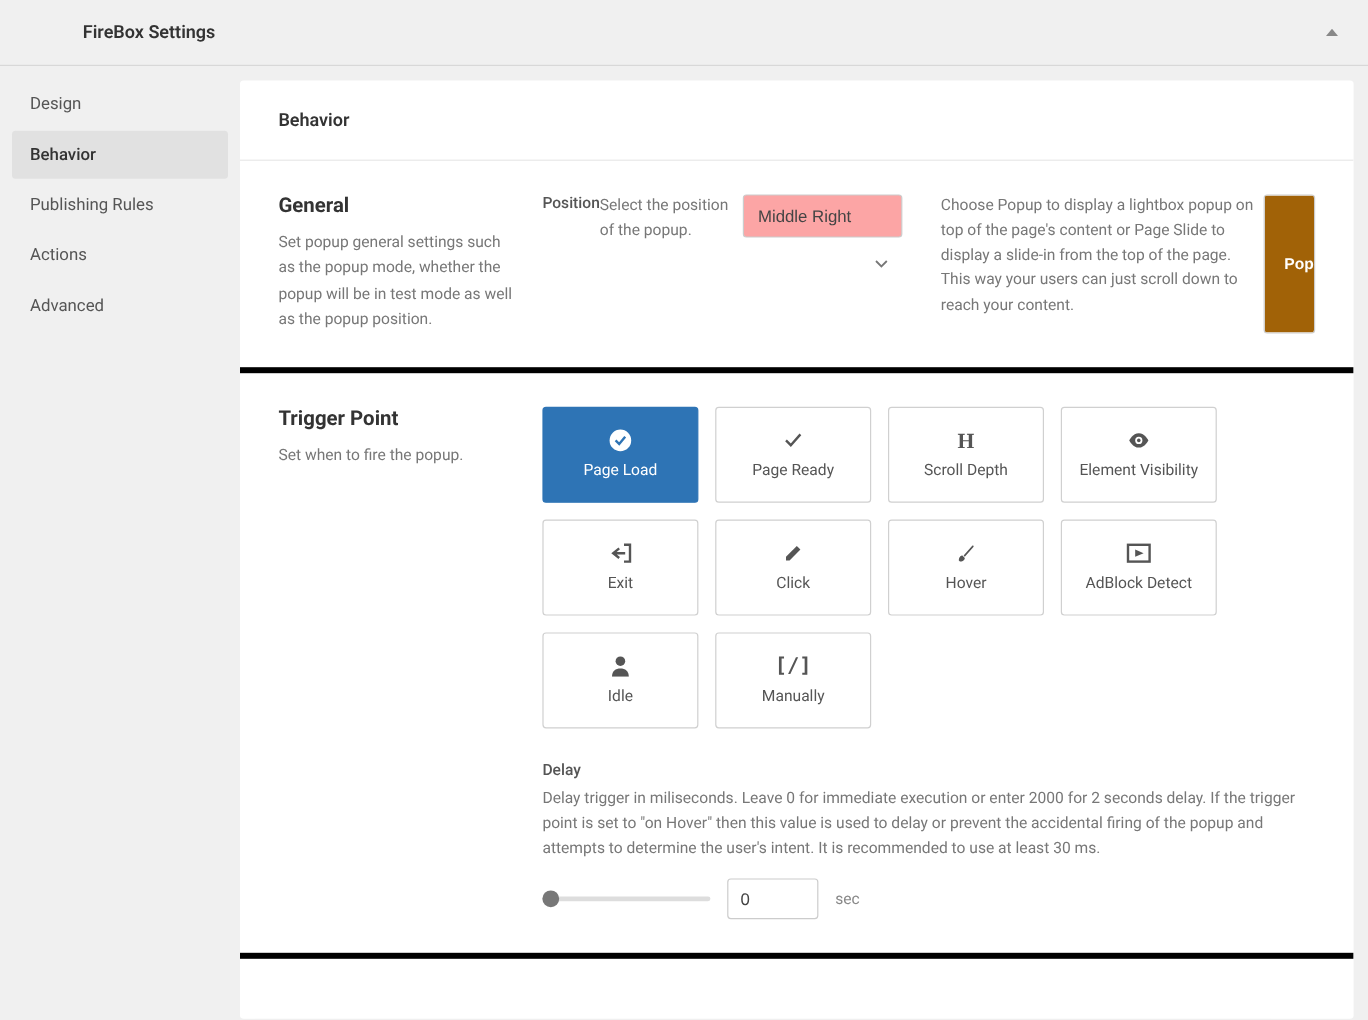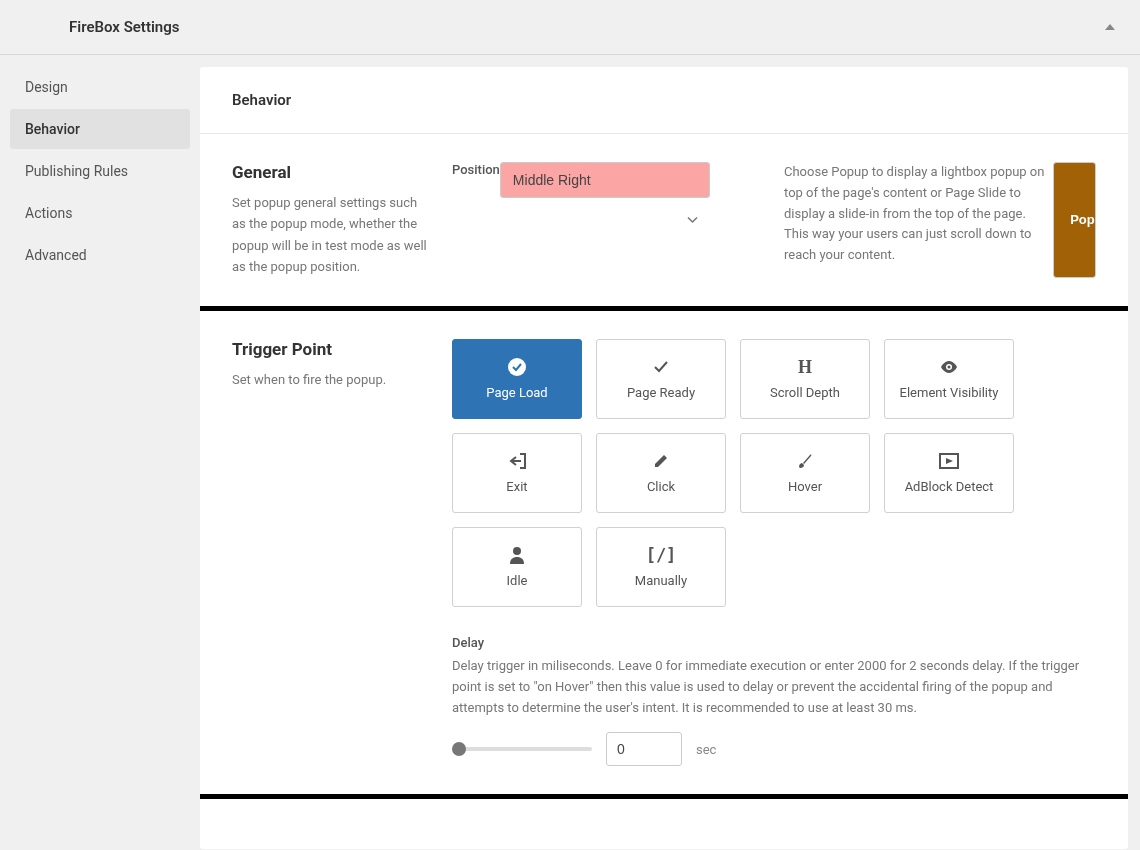--- a/index.html
+++ b/index.html
@@ -305,20 +305,21 @@
       </div>
 
       <div class="section">
         <div class="section-left">
           <div class="section-title">General</div>
           <div class="section-desc">Set popup general settings such as the popup mode, whether the popup will be in test mode as well as the popup position.</div>
         </div>
         <div class="section-right">
           <div class="field-group pos">
             <div class="field-label">Position</div>
+            <div class="field-desc">Select the position of the popup.</div>
             <div class="select-wrapper">
               <input type="text" readonly="" class="select" value="Middle Right" style="">
               <span class="select-chevron">
                 <svg width="11" height="7" viewBox="0 0 11 7">
                     <path d="M1 1 L5.5 5.5 L10 1" stroke="#777" stroke-width="1.5" fill="none"></path>
                   </svg>
               </span>
             </div>
           </div>
           <div class="field-group mode">

